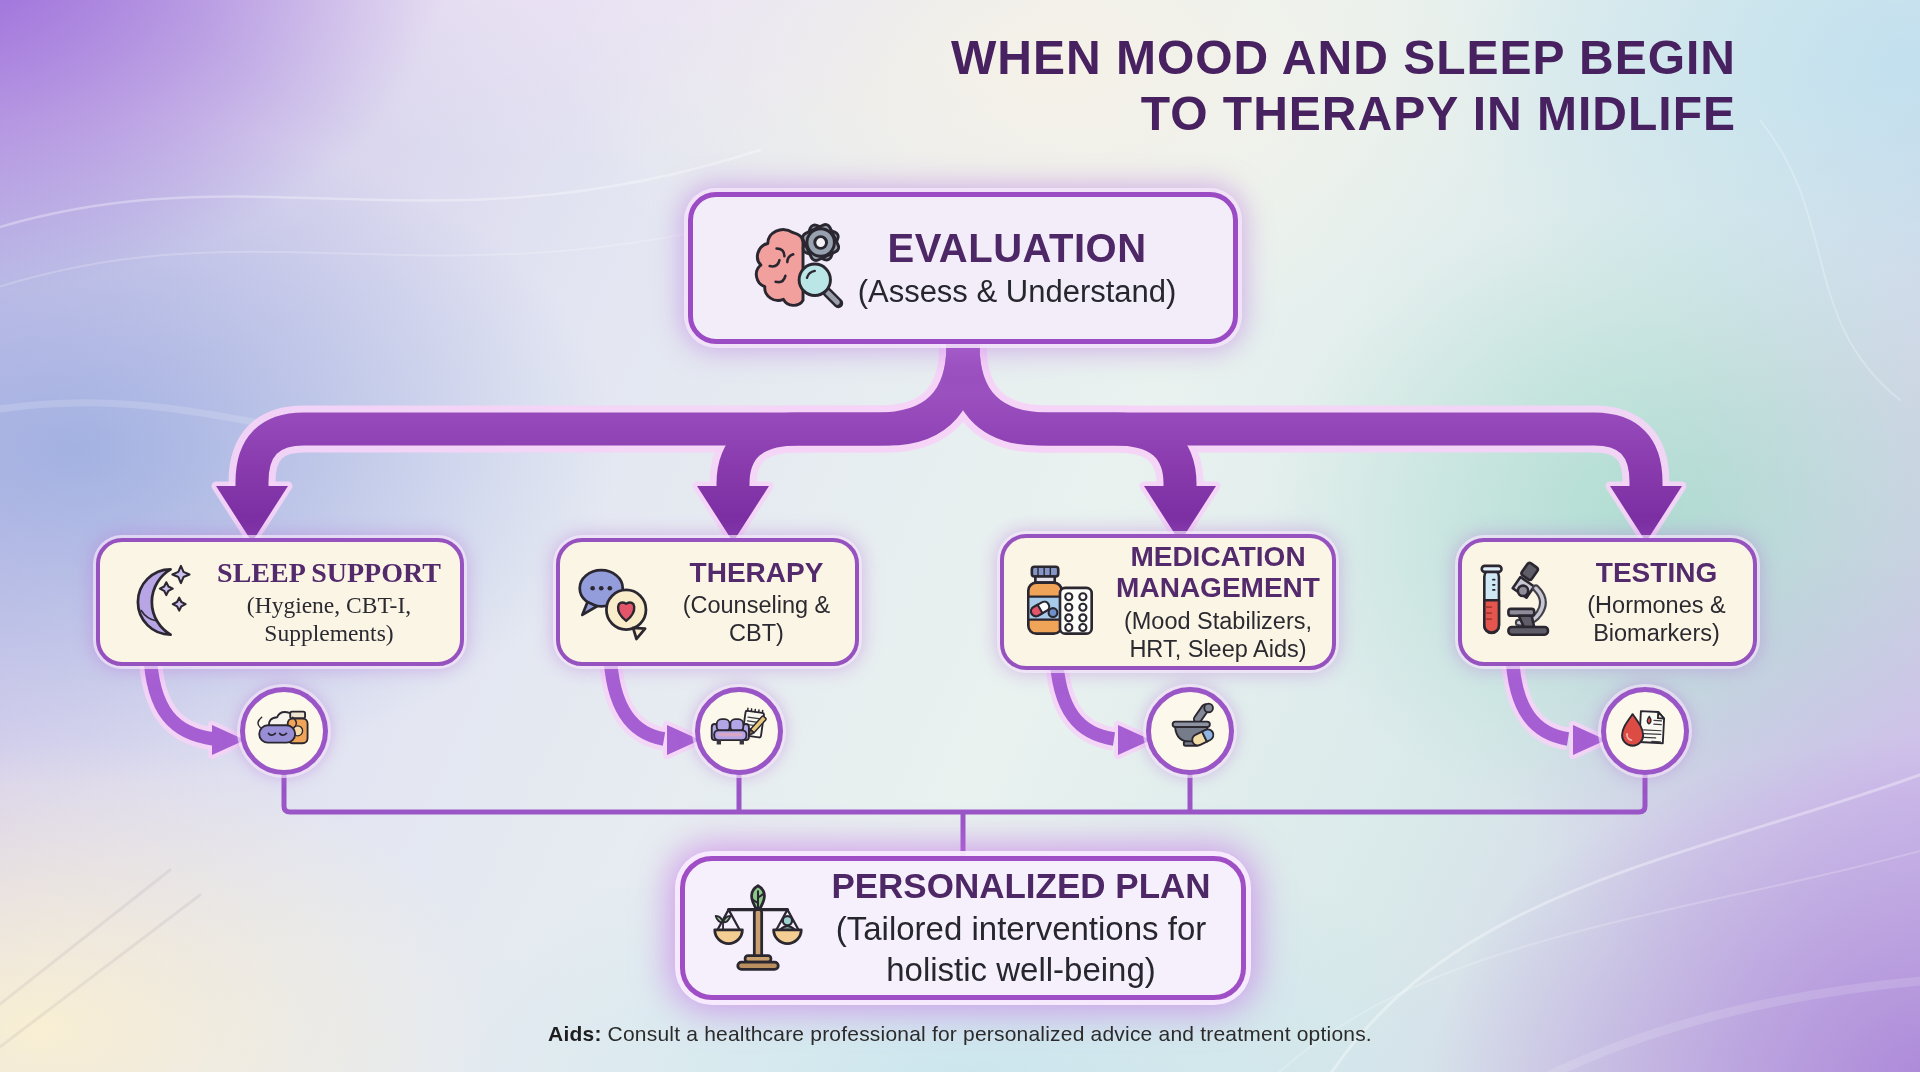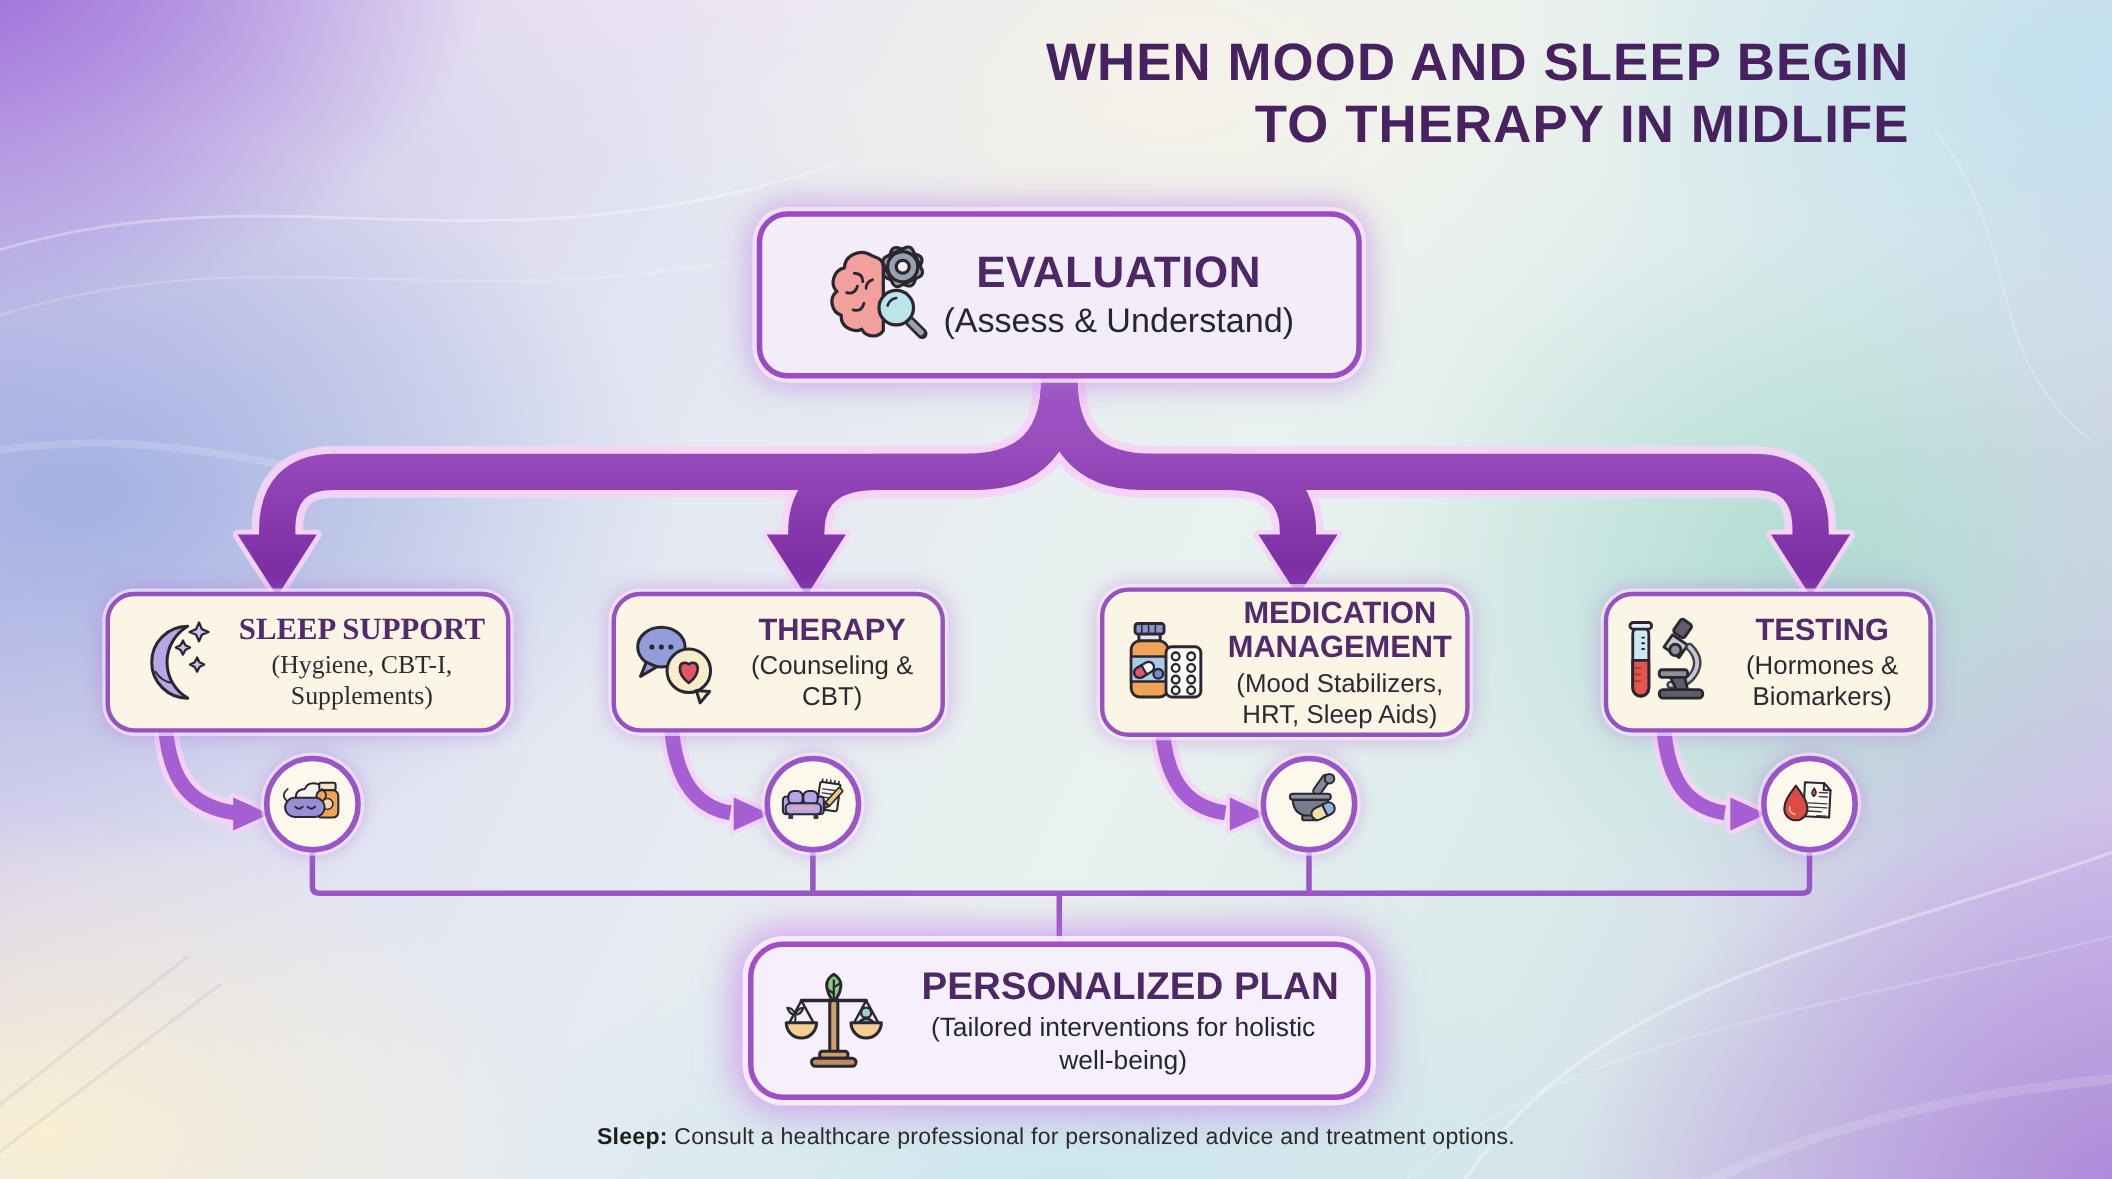--- a/index.html
+++ b/index.html
@@ -50,21 +50,21 @@
     background:#f5f0fb;border:5px solid #a04ec6;
     box-shadow:0 0 0 5px rgba(250,238,255,.92), 0 0 34px 12px rgba(196,110,230,.6);
     gap:18px;padding:0 24px;
   }
   .ntext{display:flex;flex-direction:column;align-items:center;text-align:center;}
   .eval .ntitle{font-size:40px;font-weight:bold;color:#4e2766;letter-spacing:.5px;}
   .eval .nsub{font-size:31px;color:#27262e;margin-top:3px;}
   .branch .ntitle{font-size:28px;font-weight:bold;color:#532a6b;line-height:1.12;}
   .branch .nsub{font-size:23.5px;color:#2b2a30;line-height:1.2;margin-top:3px;}
   .plan .ntitle{font-size:35px;font-weight:bold;color:#4e2766;}
-  .plan .nsub{font-size:24px;color:#27262e;line-height:1.22;margin-top:3px;}
+  .plan .nsub{font-size:33px;color:#27262e;line-height:1.22;margin-top:3px;}
   .bicon{flex:none;display:flex;align-items:center;justify-content:center;}
 
   .detail-circle{
     position:absolute;top:687px;width:88px;height:88px;border-radius:50%;
     box-sizing:border-box;background:#fdf8ec;border:5px solid #9a56c6;
     box-shadow:0 0 0 3px rgba(248,238,252,.6), 0 0 14px 4px rgba(180,110,215,.35);
     display:flex;align-items:center;justify-content:center;
   }
 
   .note{
@@ -376,23 +376,23 @@
           <path d="M20 30 L 8 52 M20 30 L 32 52" fill="none" stroke-width="2.4"></path>
           <path d="M14 44 q-2 -7 -8 -7 q2 7 8 7 M14 44 q2 -7 8 -7 q-2 7 -8 7 M14 44 v8" fill="#9ccf98" stroke-width="2"></path>
           <path d="M5 52 H 35 A 15 15 0 0 1 5 52 Z" fill="#f4cd92"></path>
           <path d="M84 30 L 72 52 M84 30 L 96 52" fill="none" stroke-width="2.4"></path>
           <circle cx="84" cy="42" r="5" fill="#9fd2cf" stroke-width="2.4"></circle>
           <path d="M76 52 q8 -8 16 0 z" fill="#9fd2cf" stroke-width="2.4"></path>
           <path d="M69 52 H 99 A 15 15 0 0 1 69 52 Z" fill="#f4cd92"></path>
         </g>
       </svg>
     </span>
-    <span class="ntext" style="max-width:430px;align-items:flex-end;">
+    <span class="ntext" style="max-width:430px;">
       <span class="ntitle">PERSONALIZED PLAN</span>
       <span class="nsub">(Tailored interventions for holistic well-being)</span>
     </span>
   </div>
 
   <div class="abs note">
-    <b>Sleep:</b><span> Consult a healthcare professional for personalized advice and treatment options.</span>
+    <b>Aids:</b><span> Consult a healthcare professional for personalized advice and treatment options.</span>
   </div>
 
 </div>
 
 </body></html>

